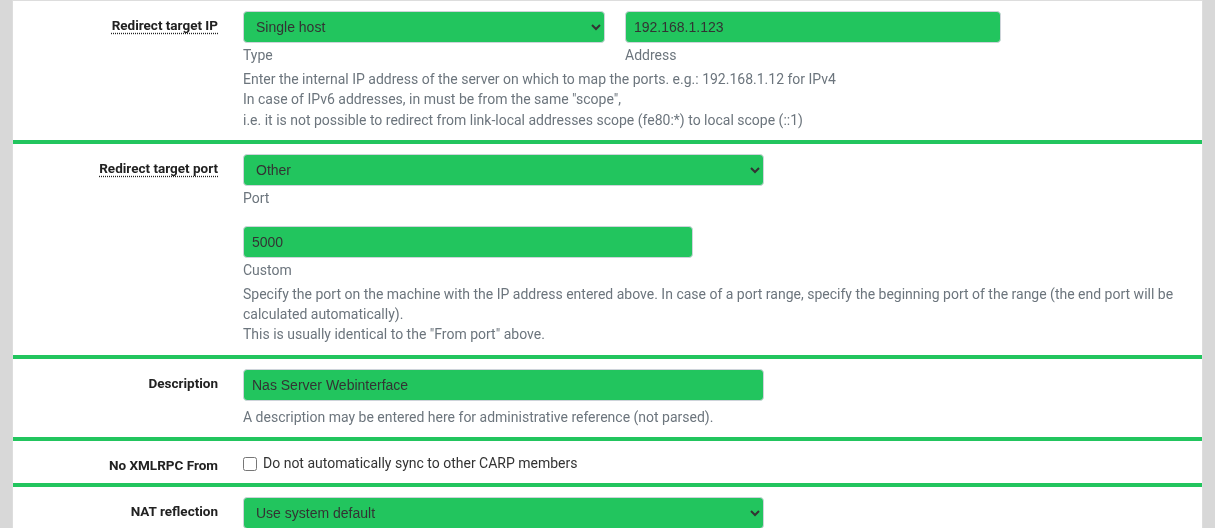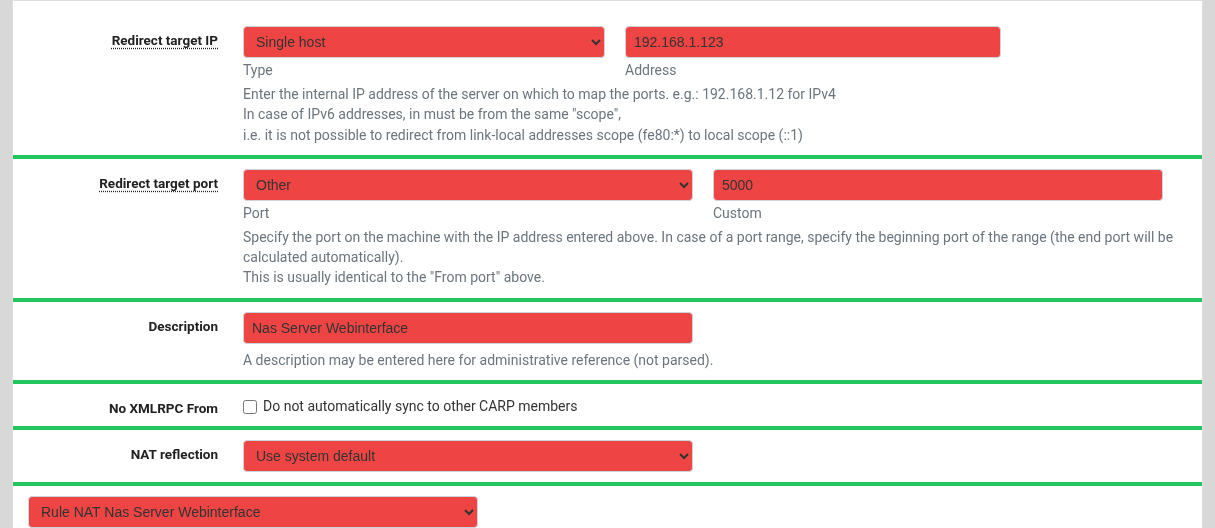--- a/index.html
+++ b/index.html
@@ -12,21 +12,21 @@
     }
     .panel {
       background: #fff;
       border: 1px solid #ddd;
     }
     .form-row {
       display: flex;
       border-top: 4px solid #22c55e;
       padding: 10px 15px;
     }
-    .form-row:first-child { border-top: none; margin-top: 15px; }
+    .form-row:first-child { border-top: none; }
     .label-col {
       width: 215px;
       flex-shrink: 0;
       text-align: right;
       padding-right: 25px;
       padding-top: 6px;
     }
     .label-text {
       font-weight: 700;
       color: #212121;
@@ -57,40 +57,40 @@
       color: #6c757d;
       font-size: 14px;
       line-height: 1.45;
       margin-top: 6px;
     }
     select, input[type="text"] {
       font-size: 14px;
       padding: 5px 8px;
       border: 1px solid #ced4da;
       border-radius: 4px;
-      background: #ef4444;
+      background: #22c55e;
       color: #333;
       height: 32px;
     }
     select {
       appearance: auto;
       padding-right: 24px;
     }
     input[type="checkbox"] {
       width: 14px;
       height: 14px;
       margin-right: 6px;
       vertical-align: -2px;
     }
     .checkbox-line {
       display: flex;
       align-items: flex-end;
       padding-top: 4px;
     }
-    .w-select-full { width: 450px; }
+    .w-select-full { width: 521px; }
     .w-input-addr { width: 376px; }
     .w-type-select { width: 362px; }
   </style>
 </head>
 <body>
 
 <div class="panel">
 
   <div class="form-row">
     <div class="label-col">

